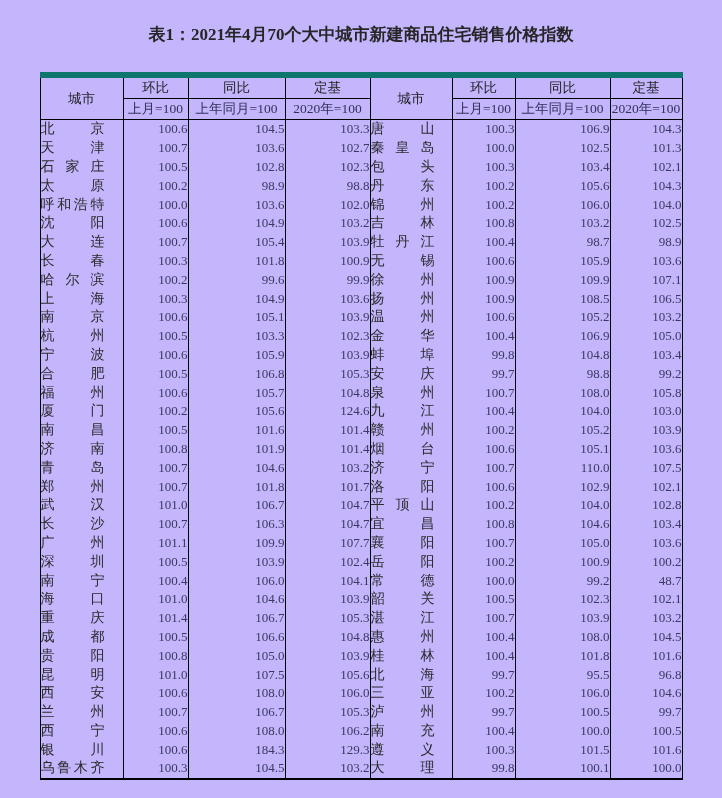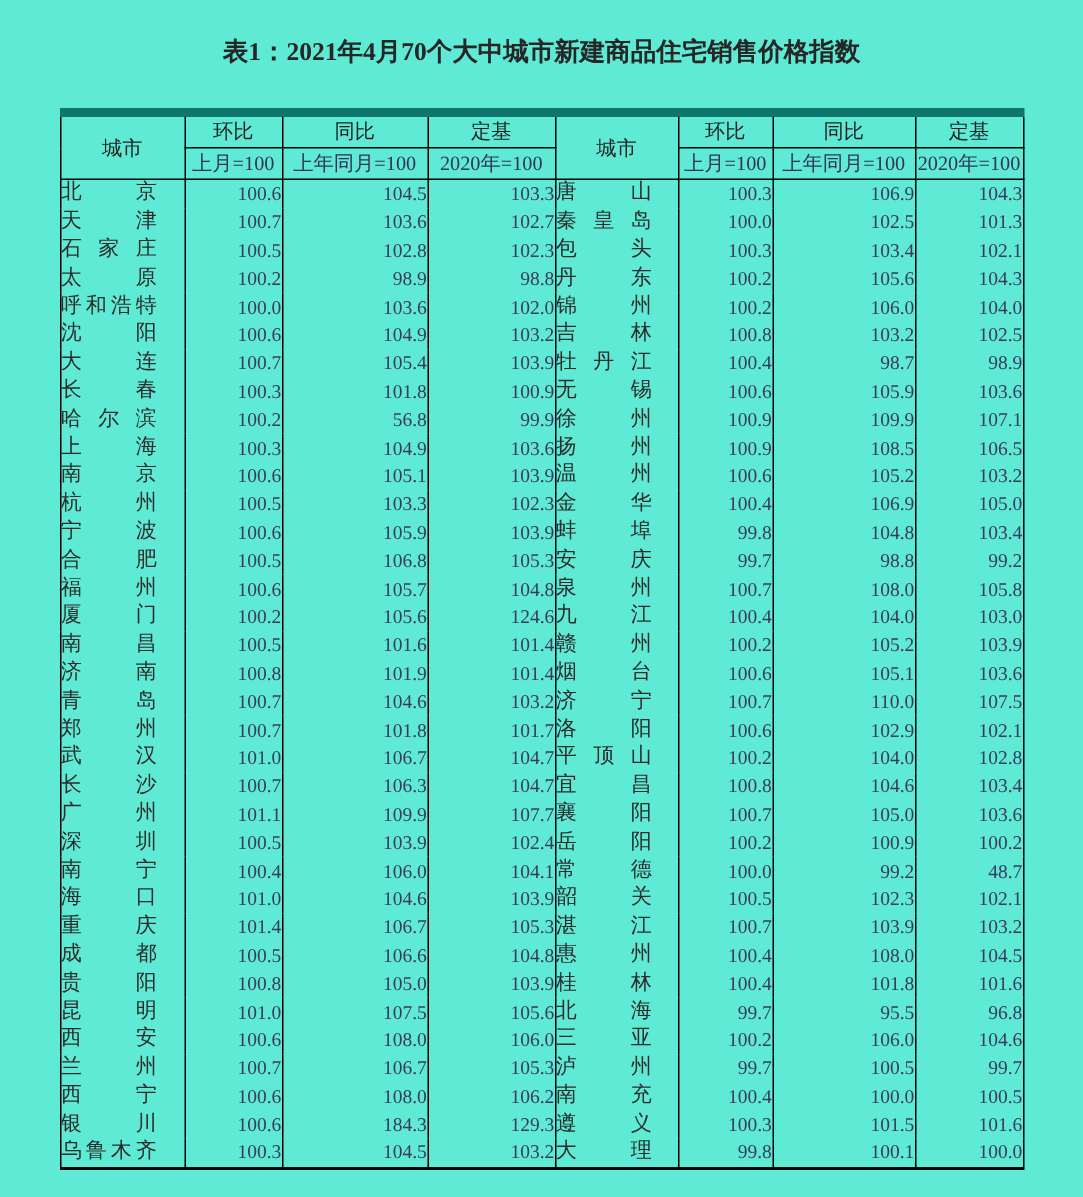--- a/index.html
+++ b/index.html
@@ -7,21 +7,21 @@
     padding: 0;
     background: #ffffff;
     width: 722px;
     height: 798px;
     overflow: hidden;
     font-family: "Liberation Serif", "DejaVu Serif", serif;
   }
   .page {
     width: 722px;
     height: 798px;
-    background: #5eead4;
+    background: #c4b5fd;
   }
   .title {
     margin: 0;
     padding-top: 24px;
     text-align: center;
     font-size: 17px;
     line-height: 21px;
     font-weight: bold;
     color: #262626;
     font-family: "Liberation Serif", "DejaVu Serif", serif;
@@ -197,21 +197,21 @@
           <td class="num-cell">101.8</td>
           <td class="num-cell">100.9</td>
           <td class="city-cell"><span class="city-name">无锡</span></td>
           <td class="num-cell">100.6</td>
           <td class="num-cell">105.9</td>
           <td class="num-cell">103.6</td>
         </tr>
         <tr>
           <td class="city-cell"><span class="city-name">哈尔滨</span></td>
           <td class="num-cell">100.2</td>
-          <td class="num-cell">56.8</td>
+          <td class="num-cell">99.6</td>
           <td class="num-cell">99.9</td>
           <td class="city-cell"><span class="city-name">徐州</span></td>
           <td class="num-cell">100.9</td>
           <td class="num-cell">109.9</td>
           <td class="num-cell">107.1</td>
         </tr>
         <tr>
           <td class="city-cell"><span class="city-name">上海</span></td>
           <td class="num-cell">100.3</td>
           <td class="num-cell">104.9</td>

